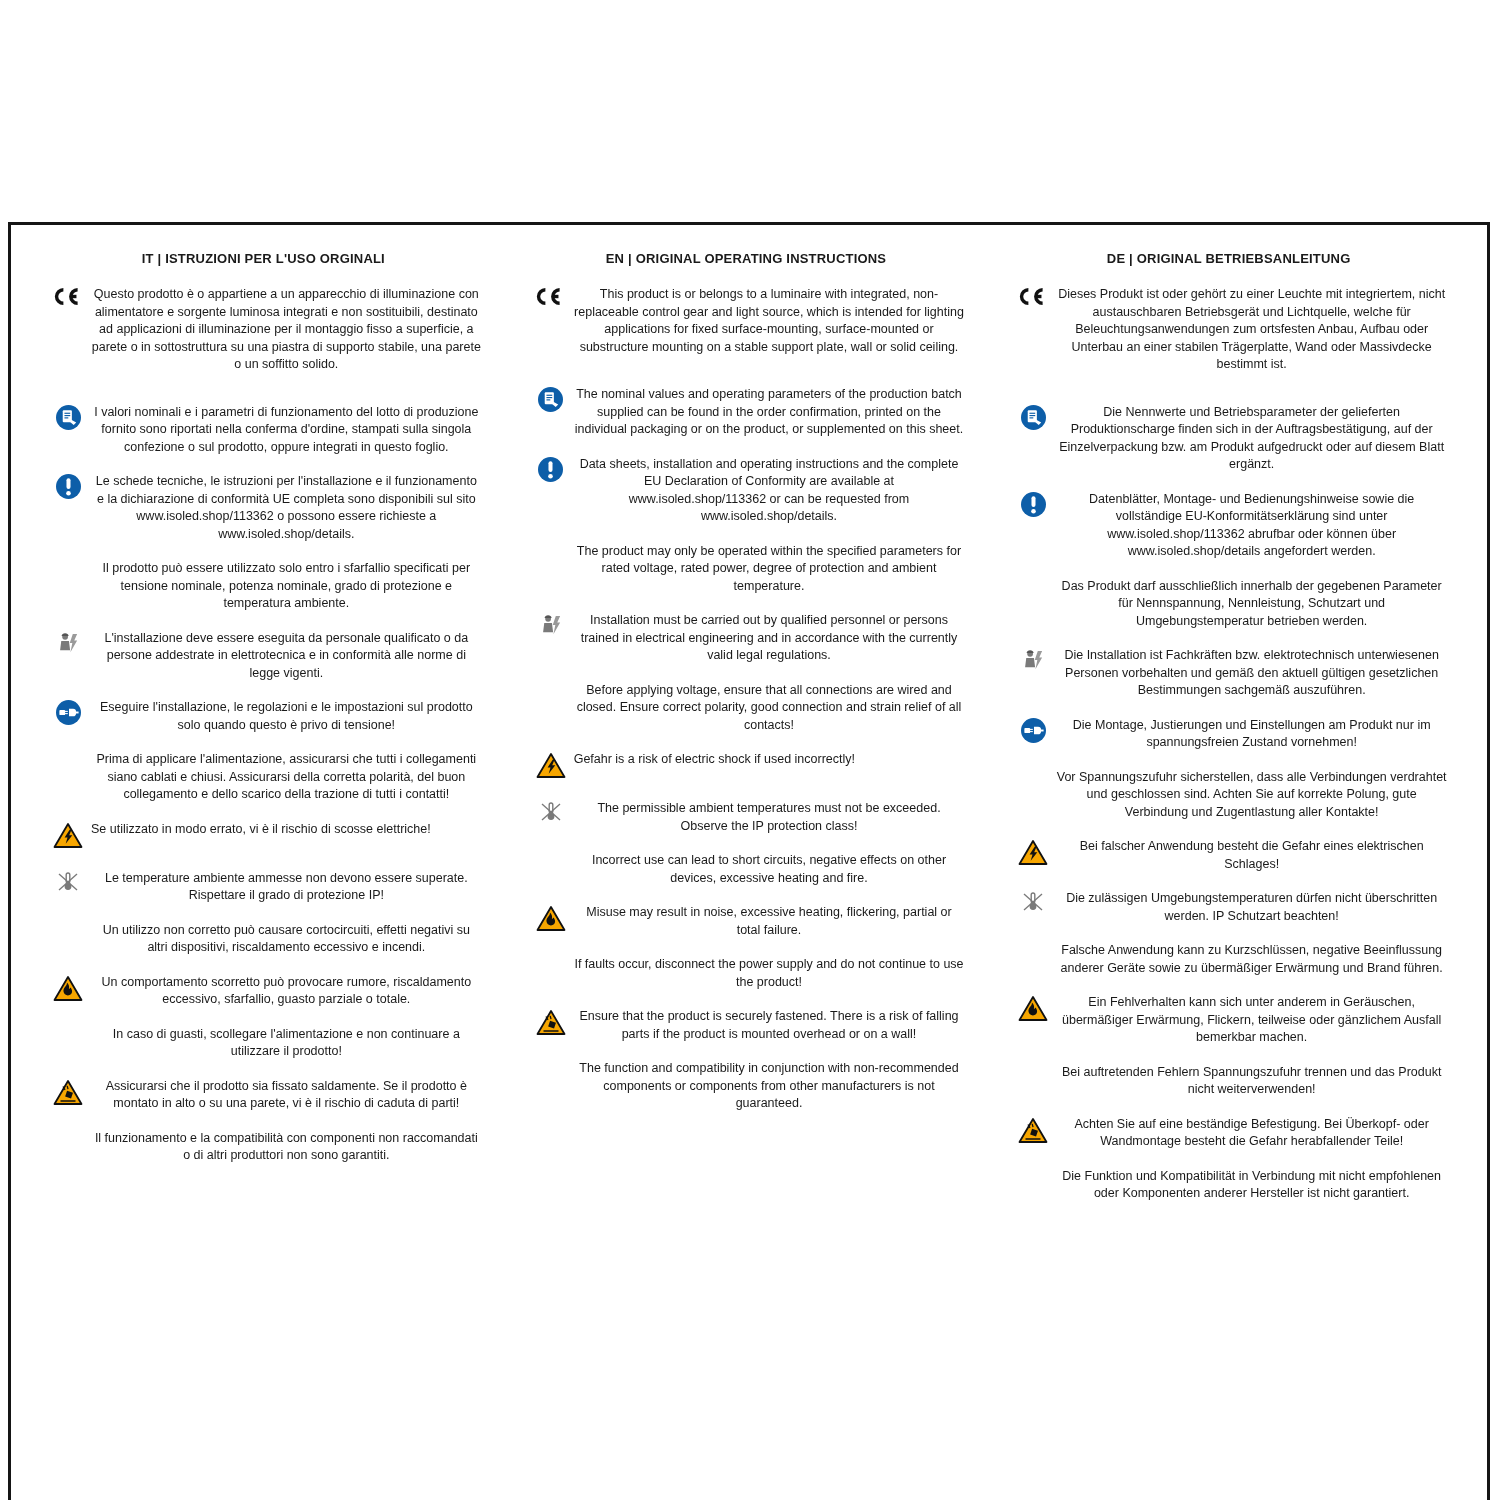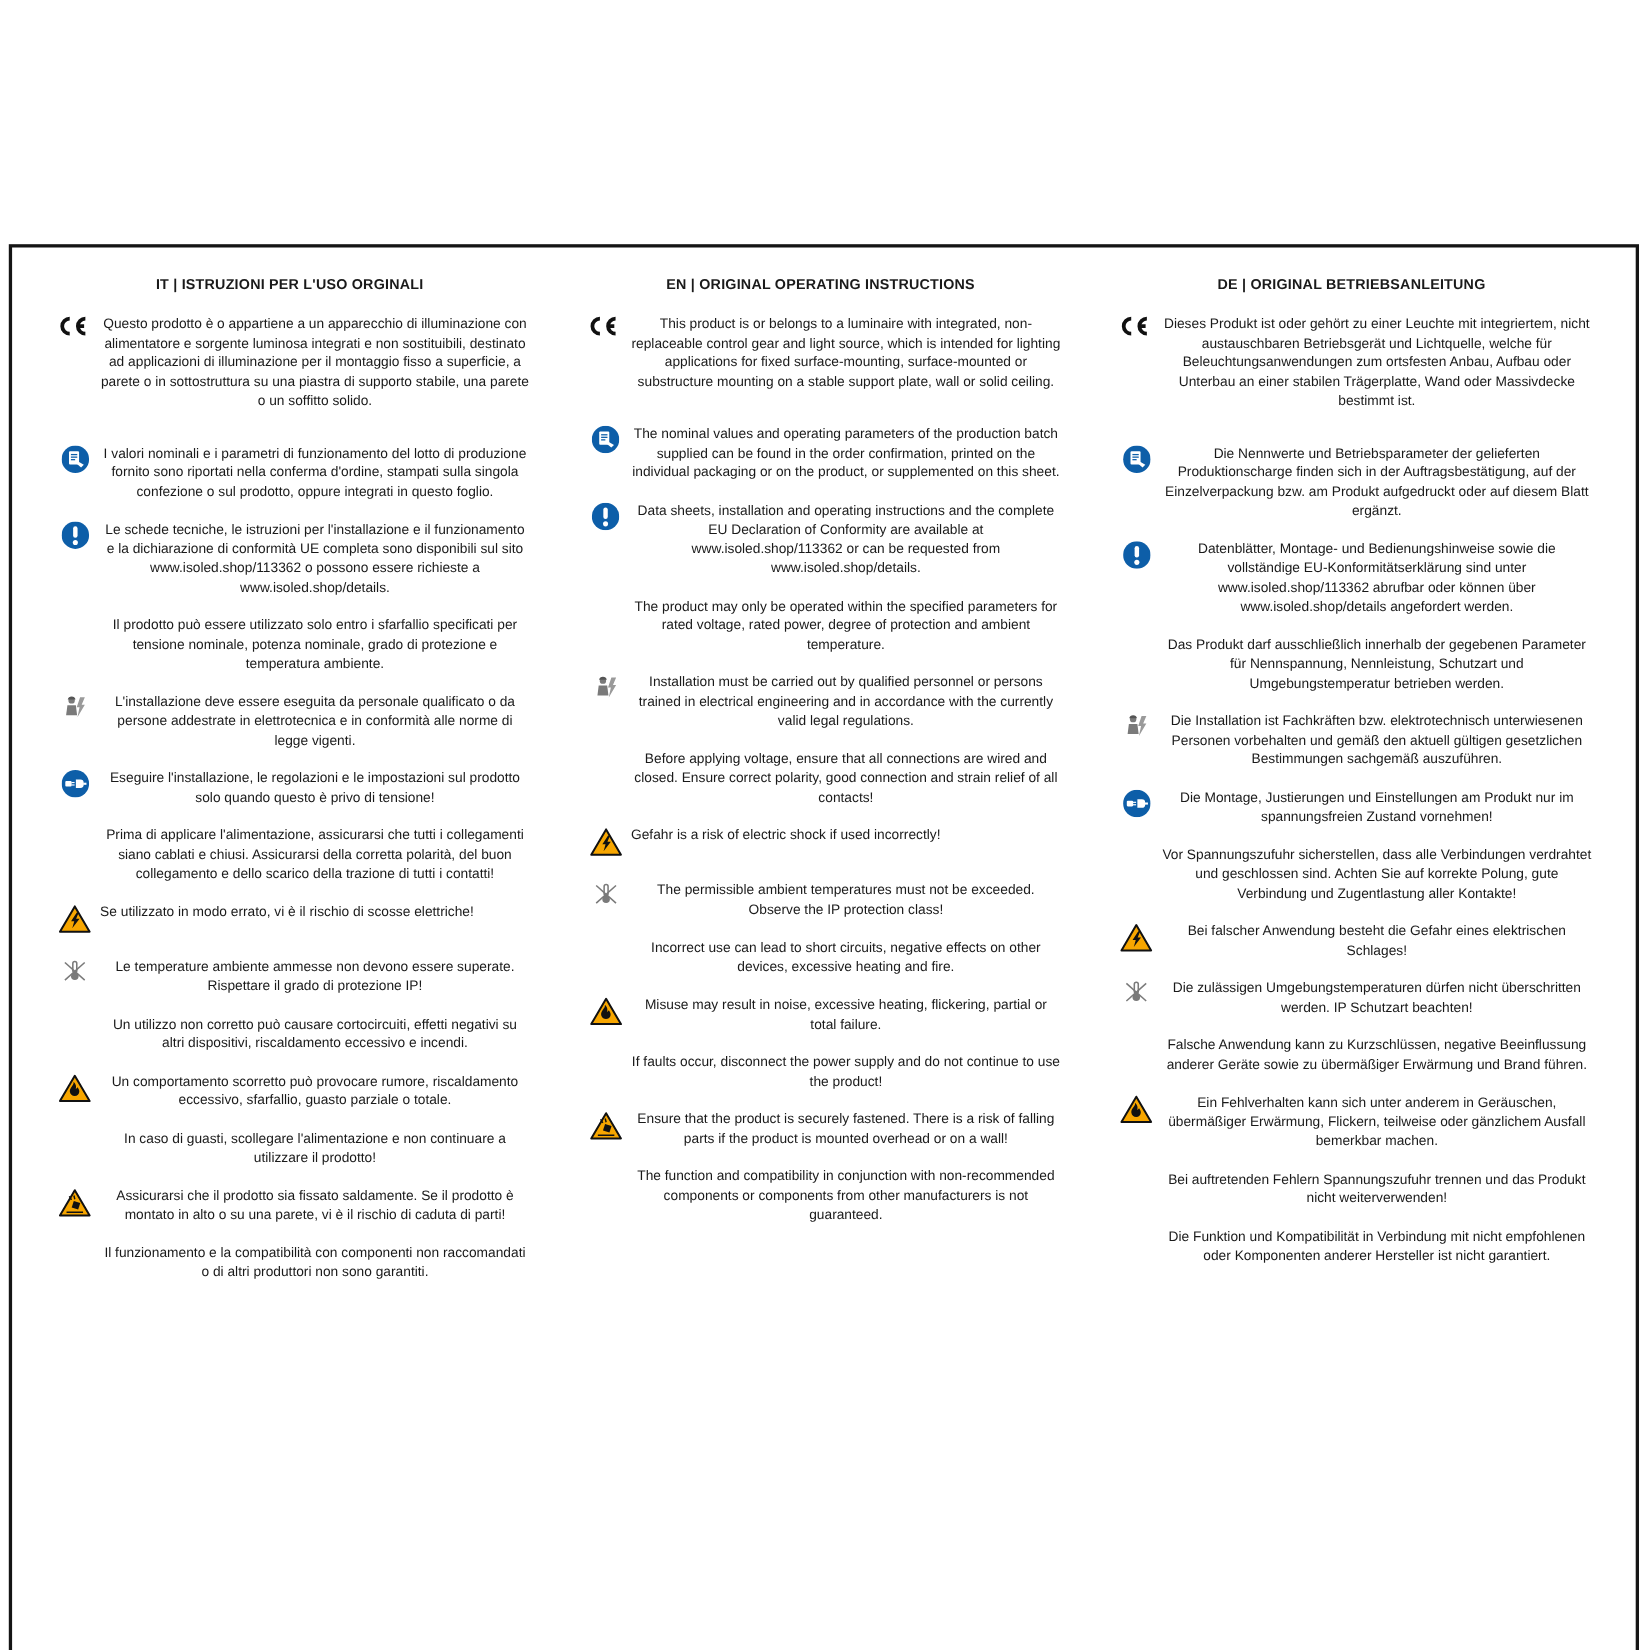--- a/index.html
+++ b/index.html
@@ -370,20 +370,32 @@
       <path d="M15.2 7.5c.3 2.2-1.1 3.4-2.1 4.8-1 1.5-1.5 2.7-1.3 4.2.3 2.3 2.1 3.9 4.4 3.9 2.4 0 4.2-1.7 4.2-4.1 0-1.6-.8-2.8-1.6-3.9-.5.8-1 1.3-1.6 1.6.6-2.2.2-4.6-2-6.5z" fill="#111" transform="translate(-1.3 0)"></path>
     </svg>
   </span>
         <p>Ein Fehlverhalten kann sich unter anderem in Geräuschen, übermäßiger Erwärmung, Flickern, teilweise oder gänzlichem Ausfall bemerkbar machen.</p>
       </div>
       <div class="row">
         <span class="icon-cell"></span>
         <p>Bei auftretenden Fehlern Spannungszufuhr trennen und das Produkt nicht weiterverwenden!</p>
       </div>
       <div class="row">
+        <span class="icon-cell">
+    <svg width="30" height="27" viewBox="0 0 30 27">
+      <path d="M15 2 L28.5 25 H1.5 Z" fill="#f7a600" stroke="#111" stroke-width="1.8" stroke-linejoin="round"></path>
+      <rect x="13" y="12.5" width="6.2" height="6.2" fill="#111" transform="rotate(18 16 15.5)"></rect>
+      <line x1="10" y1="7.5" x2="12" y2="10.8" stroke="#111" stroke-width="1.3"></line>
+      <line x1="14.2" y1="6.8" x2="15" y2="10.2" stroke="#111" stroke-width="1.3"></line>
+      <line x1="7.5" y1="22" x2="22.5" y2="22" stroke="#111" stroke-width="1.5"></line>
+    </svg>
+  </span>
+        <p>Achten Sie auf eine beständige Befestigung. Bei Überkopf- oder Wandmontage besteht die Gefahr herabfallender Teile!</p>
+      </div>
+      <div class="row">
         <span class="icon-cell"></span>
         <p>Die Funktion und Kompatibilität in Verbindung mit nicht empfohlenen oder Komponenten anderer Hersteller ist nicht garantiert.</p>
       </div>
     </div>
 
   </div>
 
   <div class="footer">
     <div class="f-logo">
       <div class="logo-main"><span class="logo-iso">ISO</span><span class="logo-led">LED</span><span class="logo-reg">®</span></div>

